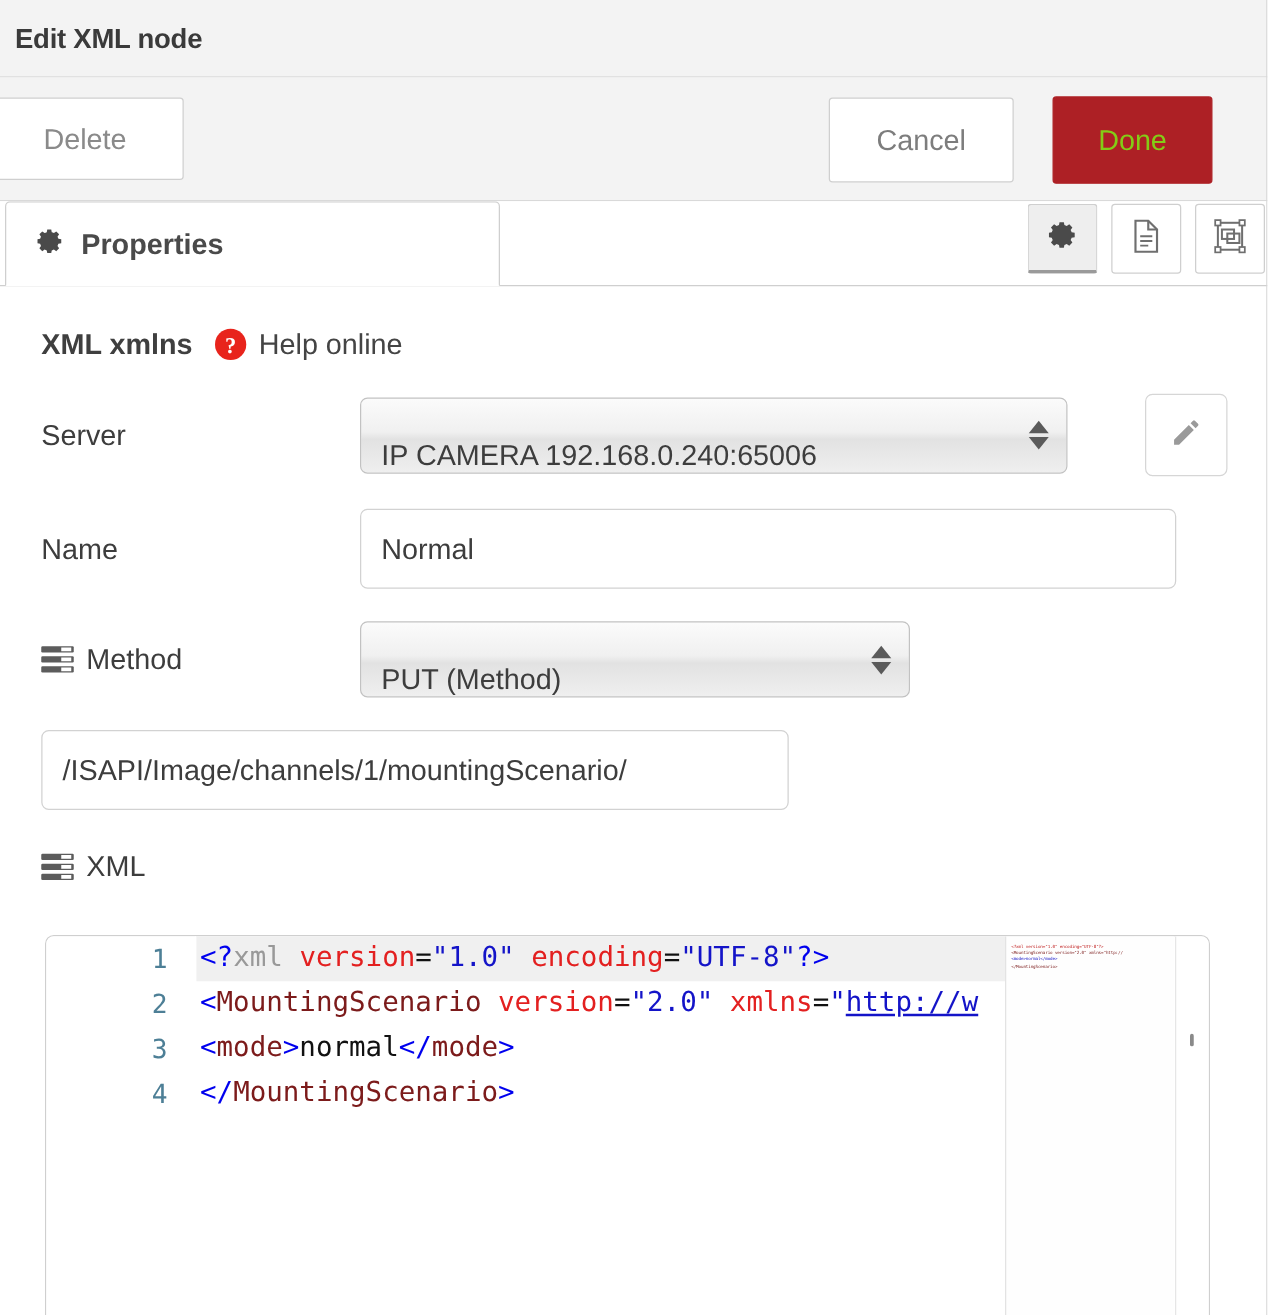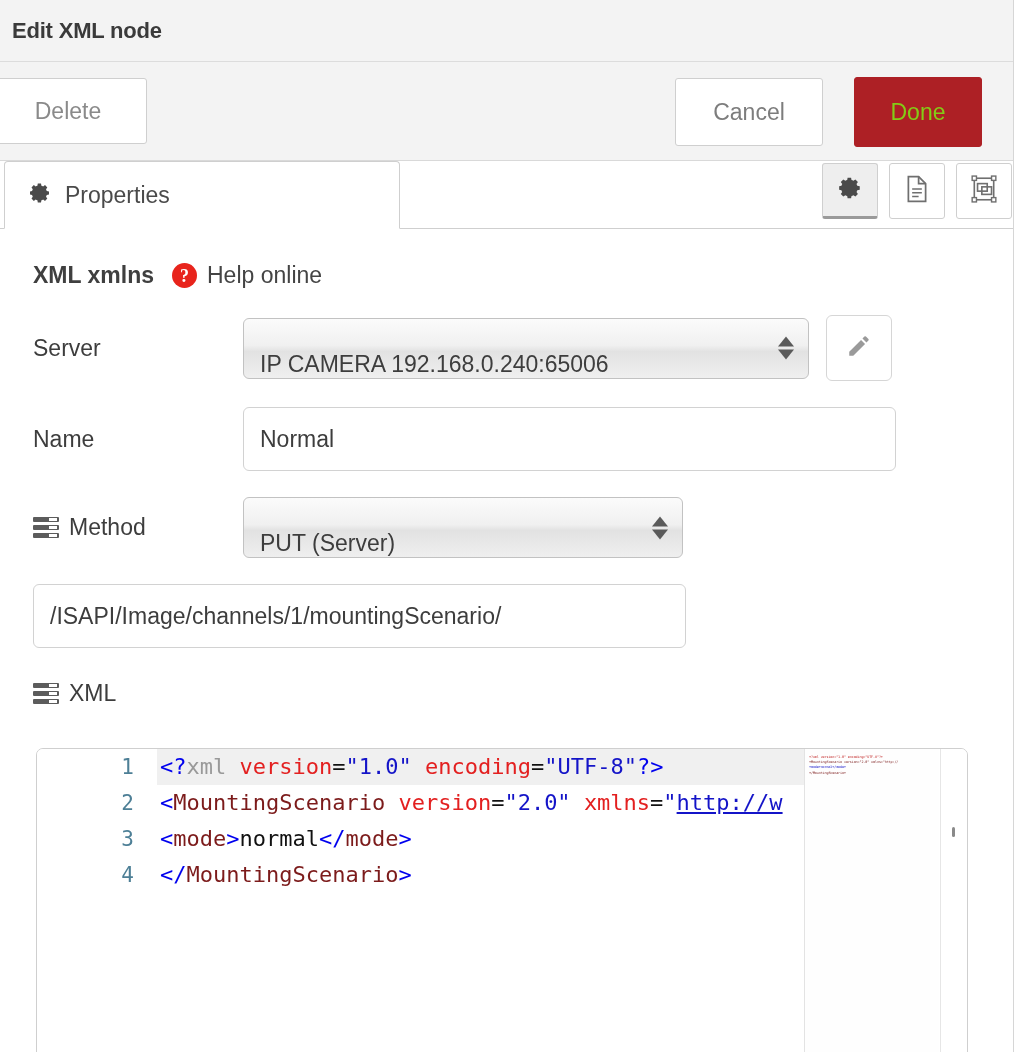--- a/index.html
+++ b/index.html
@@ -54,21 +54,21 @@
   }
   .btn-delete {
     position: absolute;
     left: -11px;
     top: 16px;
     width: 158px;
     height: 66px;
   }
   .btn-right-group {
     position: absolute;
-    right: 32px;
+    right: 44px;
     top: 15px;
     display: flex;
     gap: 31px;
     align-items: center;
   }
   .btn-cancel {
     width: 148px;
     height: 68px;
     color: #7d7d7d;
   }
@@ -103,21 +103,21 @@
     border-bottom: 1px solid #ffffff;
     border-radius: 4px 4px 0 0;
     display: flex;
     align-items: center;
     padding-left: 23px;
     gap: 13px;
     z-index: 3;
   }
   .tab-label {
     font-size: 23px;
-    font-weight: normal;
+    font-weight: bold;
     color: #4a4a4a;
   }
   .tab-icons {
     position: absolute;
     right: 2px;
     top: 2px;
     display: flex;
     gap: 11px;
     z-index: 4;
   }
@@ -175,20 +175,21 @@
     font-size: 23px;
     color: #444444;
     cursor: pointer;
   }
 
   .form-row {
     display: flex;
     align-items: center;
     padding-left: 33px;
     margin-top: 26px;
+    gap: 45px;
   }
   .form-label {
     width: 210px;
     font-size: 23px;
     color: #3d3d3d;
     display: flex;
     align-items: center;
     gap: 10px;
     flex: none;
   }
@@ -465,30 +466,30 @@
   <div class="form-row">
     <div class="form-label">
       <span class="bars-icon">
           <i></i>
           <i></i>
           <i></i>
         </span>
       <span>Method</span>
     </div>
     <div class="select-field" style="width:440px">
-      <span>PUT (Server)</span>
+      <span>PUT (Method)</span>
       <span class="select-arrows">
         <span class="arrow-up"></span>
           <span class="arrow-down"></span>
       </span>
     </div>
   </div>
 
   <div class="form-row">
-    <div class="text-field" style="width:653px">/ISAPI/Image/channels/1/mountingScenario/</div>
+    <div class="text-field" style="width:598px">/ISAPI/Image/channels/1/mountingScenario/</div>
   </div>
 
   <div class="xml-label-row">
     <span class="bars-icon">
         <i></i>
         <i></i>
         <i></i>
       </span>
     <span>XML</span>
   </div>

